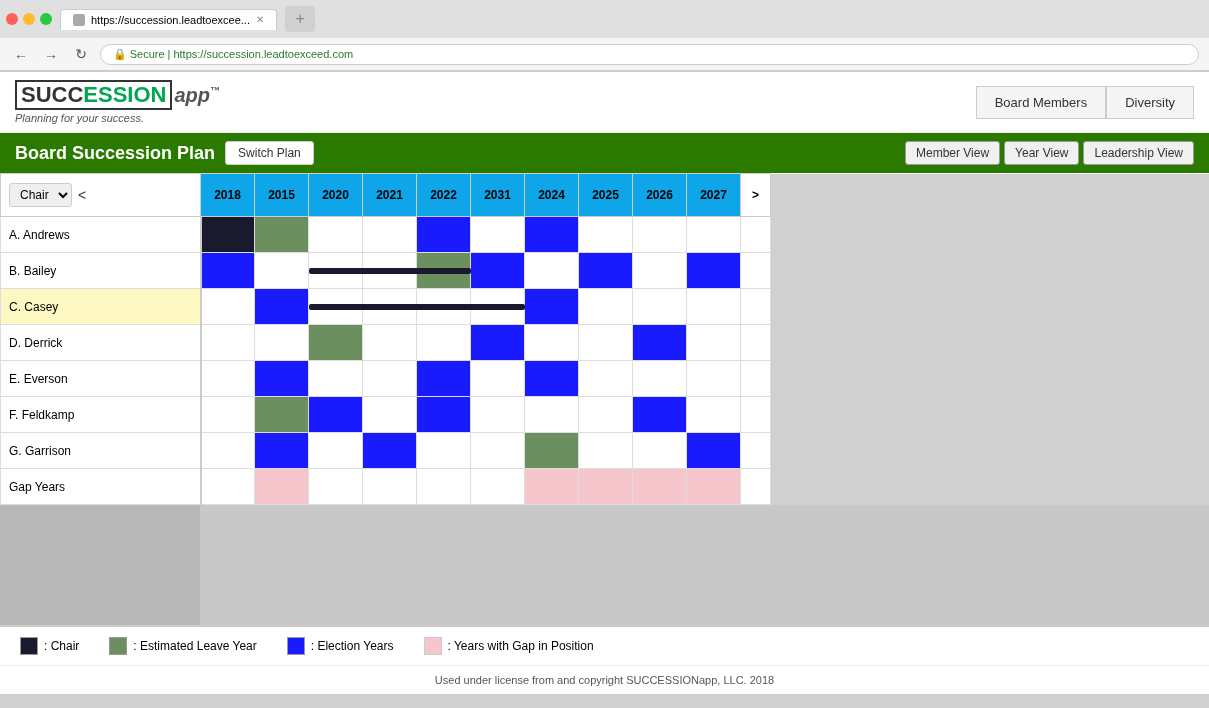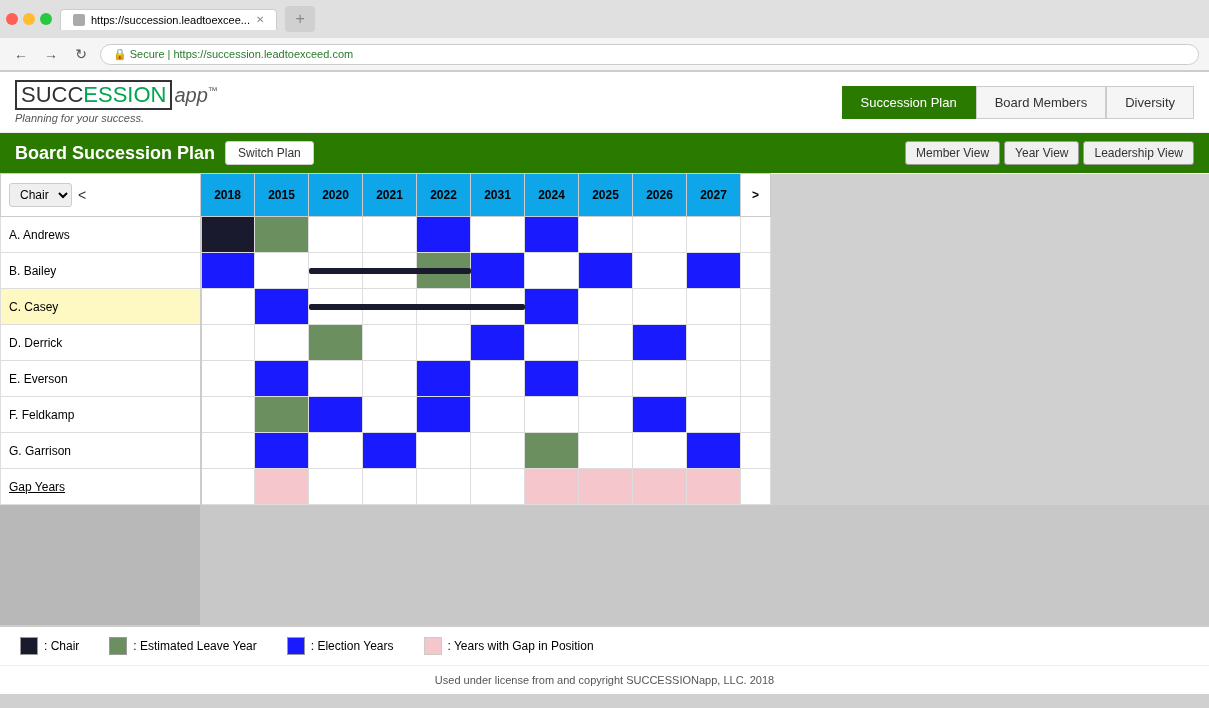--- a/index.html
+++ b/index.html
@@ -20,21 +20,21 @@
     .browser-navbar { background: #f5f5f5; padding: 5px 10px; display: flex; align-items: center; gap: 8px; border-bottom: 1px solid #ccc; }
     .nav-btn { width: 22px; height: 22px; display: flex; align-items: center; justify-content: center; color: #555; font-size: 14px; cursor: pointer; border-radius: 50%; }
     .secure-badge { display: flex; align-items: center; gap: 3px; color: #2a7a2a; font-size: 11px; }
     .lock-icon { font-size: 11px; }
     .url-bar { flex: 1; background: white; border: 1px solid #ccc; border-radius: 12px; padding: 3px 12px; font-size: 12px; color: #333; display: flex; align-items: center; gap: 6px; }
 
     
     .app-wrapper { background: white; min-height: 600px; }
     .app-header { padding: 8px 15px; display: flex; align-items: center; justify-content: space-between; background: white; border-bottom: 1px solid #eee; }
     .logo-area { display: flex; flex-direction: column; }
-    .logo { display: flex; align-items: baseline; font-size: 22px; font-weight: normal; }
+    .logo { display: flex; align-items: baseline; font-size: 22px; font-weight: bold; }
     .logo-succession { color: #333; border: 2px solid #333; padding: 0 4px; }
     .logo-succession span { color: #00a651; }
     .logo-tagline { font-size: 11px; font-style: italic; color: #555; margin-top: 2px; }
     .nav-tabs { display: flex; gap: 0; }
     .nav-tab { padding: 8px 18px; font-size: 13px; cursor: pointer; border: 1px solid #ccc; background: #f5f5f5; color: #333; }
     .nav-tab.active { background: #2a7a00; color: white; border-color: #2a7a00; }
 
     
     .plan-header { background: #2a7a00; color: white; padding: 8px 15px; display: flex; align-items: center; justify-content: space-between; }
     .plan-title { font-size: 18px; font-weight: bold; }
@@ -98,21 +98,20 @@
     <div class="logo-area">
       <div class="logo">
         <span class="logo-succession">
           SUCC<span style="color:#00a651">ESSION</span>
         </span>
         <span style="font-style:italic; font-size:20px; color:#555; margin-left:2px;">app<sup style="font-size:10px;">™</sup></span>
       </div>
       <div class="logo-tagline">Planning for your success.</div>
     </div>
     <div class="nav-tabs">
-      <div class="nav-tab active">Succession Plan</div>
       <div class="nav-tab">Board Members</div>
       <div class="nav-tab">Diversity</div>
     </div>
   </div>
 
   <div class="plan-header">
     <div style="display:flex; align-items:center;">
       <span class="plan-title">Board Succession Plan</span>
       <button class="switch-plan-btn">Switch Plan</button>
     </div>
@@ -253,21 +252,21 @@
             <td style="background: white; width: 54px; height: 36px; border: 1px solid rgb(221, 221, 221); position: relative;"></td>
             <td style="background: white; width: 54px; height: 36px; border: 1px solid rgb(221, 221, 221); position: relative;"></td>
             <td style="background: rgb(107, 143, 94); width: 54px; height: 36px; border: 1px solid rgb(221, 221, 221); position: relative;"></td>
             <td style="background: white; width: 54px; height: 36px; border: 1px solid rgb(221, 221, 221); position: relative;"></td>
             <td style="background: white; width: 54px; height: 36px; border: 1px solid rgb(221, 221, 221); position: relative;"></td>
             <td style="background: rgb(26, 26, 255); width: 54px; height: 36px; border: 1px solid rgb(221, 221, 221); position: relative;"></td>
             <td style="background: white; border: 1px solid rgb(221, 221, 221);"></td>
             <td style="background: rgb(208, 208, 208); border: none;"></td>
           </tr>
           <tr>
-            <td class="name-td" style="background: white; border-right: 2px solid rgb(204, 204, 204); text-decoration: underline;">Gap Years</td>
+            <td class="name-td" style="background: white; border-right: 2px solid rgb(204, 204, 204);">Gap Years</td>
             <td style="background: white; width: 54px; height: 36px; border: 1px solid rgb(221, 221, 221); position: relative;"></td>
             <td style="background: rgb(245, 198, 203); width: 54px; height: 36px; border: 1px solid rgb(221, 221, 221); position: relative;"></td>
             <td style="background: white; width: 54px; height: 36px; border: 1px solid rgb(221, 221, 221); position: relative;"></td>
             <td style="background: white; width: 54px; height: 36px; border: 1px solid rgb(221, 221, 221); position: relative;"></td>
             <td style="background: white; width: 54px; height: 36px; border: 1px solid rgb(221, 221, 221); position: relative;"></td>
             <td style="background: white; width: 54px; height: 36px; border: 1px solid rgb(221, 221, 221); position: relative;"></td>
             <td style="background: rgb(245, 198, 203); width: 54px; height: 36px; border: 1px solid rgb(221, 221, 221); position: relative;"></td>
             <td style="background: rgb(245, 198, 203); width: 54px; height: 36px; border: 1px solid rgb(221, 221, 221); position: relative;"></td>
             <td style="background: rgb(245, 198, 203); width: 54px; height: 36px; border: 1px solid rgb(221, 221, 221); position: relative;"></td>
             <td style="background: rgb(245, 198, 203); width: 54px; height: 36px; border: 1px solid rgb(221, 221, 221); position: relative;"></td>

